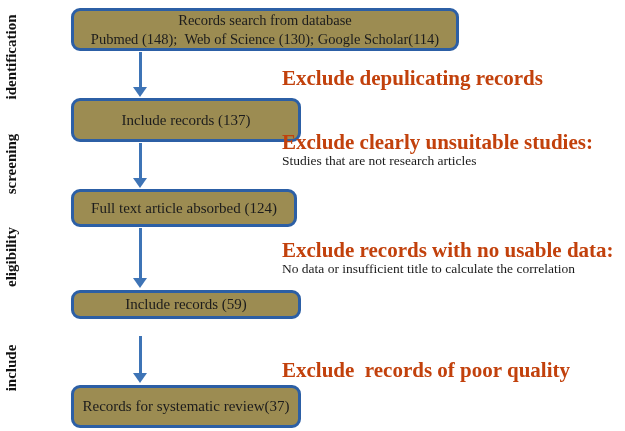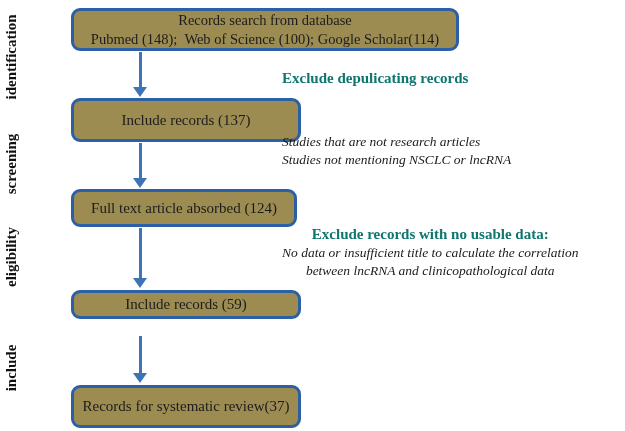--- a/index.html
+++ b/index.html
@@ -73,50 +73,49 @@
   }
   #arrow-1 { top: 52px;  height: 45px; }
   #arrow-2 { top: 143px; height: 45px; }
   #arrow-3 { top: 228px; height: 60px; }
   #arrow-4 { top: 336px; height: 47px; }
 
   
   .exclusion { position: absolute; left: 282px; }
   .exclusion .title {
     font-weight: bold;
-    font-size: 15px;
+    font-size: 21px;
     line-height: 19px;
     white-space: pre;
-    color: #0f766e;
+    color: #c2410c;
   }
   .exclusion .detail {
     font-size: 13.5px;
     line-height: 18px;
     white-space: pre;
     color: #1a1a1a;
-    font-style: italic;
   }
   #exclusion-1 { top: 69px; }
   #exclusion-2 { top: 133px; }
-  #exclusion-3 { top: 225px; text-align: center; }
+  #exclusion-3 { top: 241px; }
   #exclusion-4 { top: 361px; }
 </style>
 </head>
 <body>
 
 <div id="figure">
 
   <div class="stage-label" id="stage-identification">identification</div>
   <div class="stage-label" id="stage-screening">screening</div>
   <div class="stage-label" id="stage-eligibility">eligibility</div>
   <div class="stage-label" id="stage-include">include</div>
 
   <div class="flow-box" id="box-1">
     <div class="line">Records search from database</div>
-    <div class="line">Pubmed (148);  Web of Science (100); Google Scholar(114)</div>
+    <div class="line">Pubmed (148);  Web of Science (130); Google Scholar(114)</div>
   </div>
   <div class="flow-box" id="box-2">
     <div class="line">Include records (137)</div>
   </div>
   <div class="flow-box" id="box-3">
     <div class="line">Full text article absorbed (124)</div>
   </div>
   <div class="flow-box" id="box-4">
     <div class="line">Include records (59)</div>
   </div>
@@ -138,22 +137,24 @@
   </div>
   <div class="arrow" id="arrow-4">
     <div class="stem"></div>
     <div class="head"></div>
   </div>
 
   <div class="exclusion" id="exclusion-1">
     <div class="title">Exclude depulicating records</div>
   </div>
   <div class="exclusion" id="exclusion-2">
+    <div class="title">Exclude clearly unsuitable studies:</div>
     <div class="detail">Studies that are not research articles</div>
-    <div class="detail">Studies not mentioning NSCLC or lncRNA</div>
   </div>
   <div class="exclusion" id="exclusion-3">
     <div class="title">Exclude records with no usable data:</div>
     <div class="detail">No data or insufficient title to calculate the correlation</div>
-    <div class="detail">between lncRNA and clinicopathological data</div>
+  </div>
+  <div class="exclusion" id="exclusion-4">
+    <div class="title">Exclude  records of poor quality</div>
   </div>
 
 </div>
 
 </body></html>

